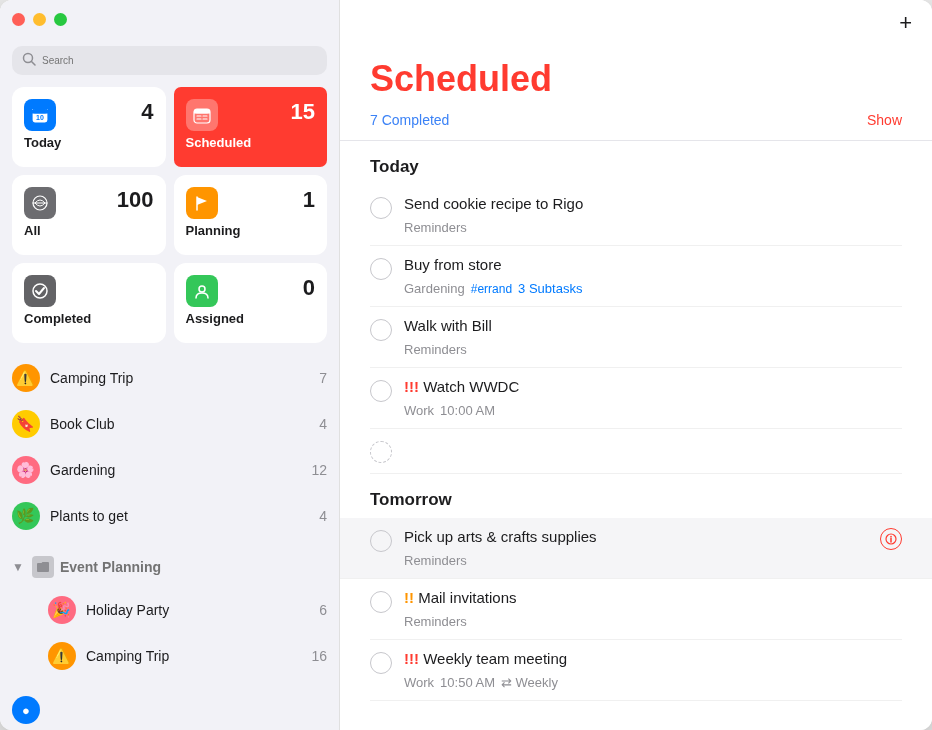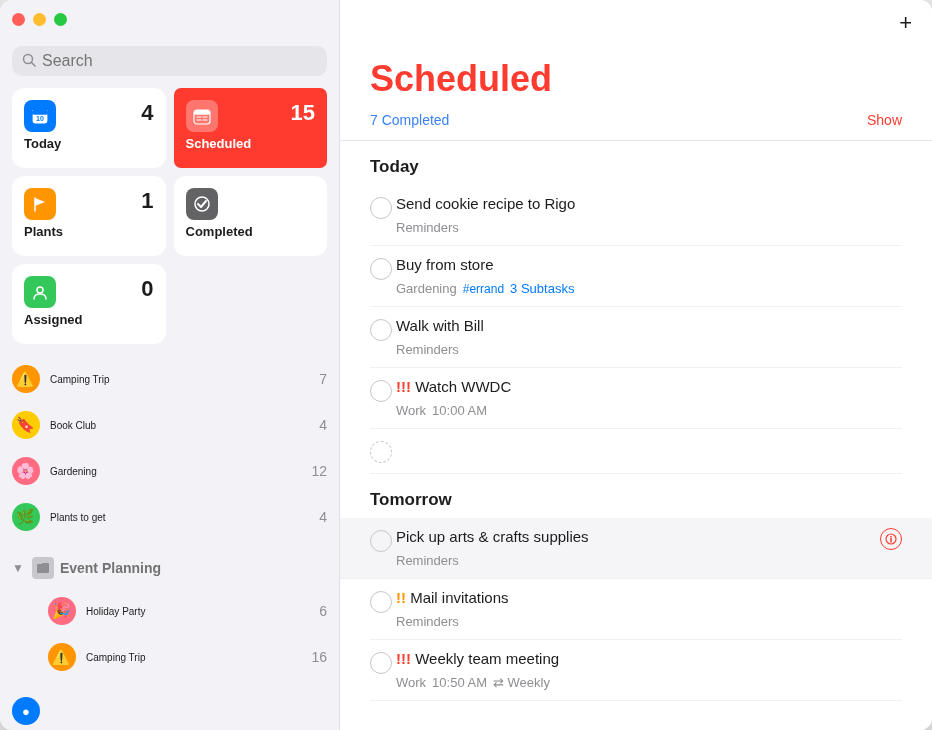--- a/index.html
+++ b/index.html
@@ -63,21 +63,21 @@
       gap: 6px;
     }
     .search-icon-svg {
       color: #8e8e93;
       font-size: 14px;
     }
     .search-input {
       border: none;
       background: transparent;
       outline: none;
-      font-size: 16px;
+      font-size: 10px;
       color: #14532d;
       width: 100%;
     }
 
     
     .smart-grid {
       display: grid;
       grid-template-columns: 1fr 1fr;
       gap: 8px;
       padding: 0 12px 12px;
@@ -143,21 +143,21 @@
     }
     .list-icon {
       width: 28px; height: 28px;
       border-radius: 50%;
       display: flex; align-items: center; justify-content: center;
       font-size: 15px;
       flex-shrink: 0;
     }
     .list-name {
       flex: 1;
-      font-size: 10px;
+      font-size: 14px;
       color: #1c1c1e;
       font-weight: 500;
     }
     .list-count {
       font-size: 14px;
       color: #8e8e93;
     }
 
     
     .group-item {
@@ -234,21 +234,21 @@
       font-weight: 700;
       color: #1c1c1e;
       padding: 16px 0 8px;
     }
 
     .reminder-item {
       display: flex;
       align-items: flex-start;
       padding: 10px 0;
       border-bottom: 1px solid #f0f0f0;
-      gap: 4px;
+      gap: 12px;
     }
     .reminder-item.highlighted {
       background: #f5f5f7;
       margin: 0 -30px;
       padding: 10px 30px;
     }
     .reminder-circle {
       width: 22px; height: 22px;
       border-radius: 50%;
       border: 1.5px solid #c7c7cc;
@@ -373,32 +373,45 @@
               <line x1="4" y1="13" x2="8" y2="13" stroke="white" stroke-width="1.2" stroke-linecap="round"></line>
               <line x1="10" y1="10" x2="14" y2="10" stroke="white" stroke-width="1.2" stroke-linecap="round"></line>
               <line x1="10" y1="13" x2="14" y2="13" stroke="white" stroke-width="1.2" stroke-linecap="round"></line>
             </svg>
           </div>
           <span class="smart-card-count">15</span>
         </div>
         <span class="smart-card-label">Scheduled</span>
       </div>
 
+      <div class="smart-card">
+        <div class="smart-card-top">
+          <div class="smart-card-icon icon-all">
+            <svg width="18" height="18" viewBox="0 0 18 18" fill="none">
+              <circle cx="9" cy="9" r="7" stroke="white" stroke-width="1.2" fill="none"></circle>
+              <path d="M4 9 Q9 3 14 9 Q9 15 4 9Z" stroke="white" stroke-width="1" fill="none"></path>
+              <line x1="2" y1="9" x2="16" y2="9" stroke="white" stroke-width="1" stroke-linecap="round"></line>
+            </svg>
+          </div>
+          <span class="smart-card-count">100</span>
+        </div>
+        <span class="smart-card-label">All</span>
+      </div>
 
       <div class="smart-card">
         <div class="smart-card-top">
           <div class="smart-card-icon icon-flagged">
             <svg width="18" height="18" viewBox="0 0 18 18" fill="none">
               <path d="M4 3 L14 7 L4 11 Z" fill="white"></path>
               <line x1="4" y1="3" x2="4" y2="16" stroke="white" stroke-width="1.5" stroke-linecap="round"></line>
             </svg>
           </div>
           <span class="smart-card-count">1</span>
         </div>
-        <span class="smart-card-label">Plants</span>
+        <span class="smart-card-label">Planning</span>
       </div>
 
       <div class="smart-card">
         <div class="smart-card-top">
           <div class="smart-card-icon icon-completed">
             <svg width="18" height="18" viewBox="0 0 18 18" fill="none">
               <circle cx="9" cy="9" r="7" stroke="white" stroke-width="1.5" fill="none"></circle>
               <polyline points="5,9 8,12 13,6" stroke="white" stroke-width="2" fill="none" stroke-linecap="round" stroke-linejoin="round"></polyline>
             </svg>
           </div>

